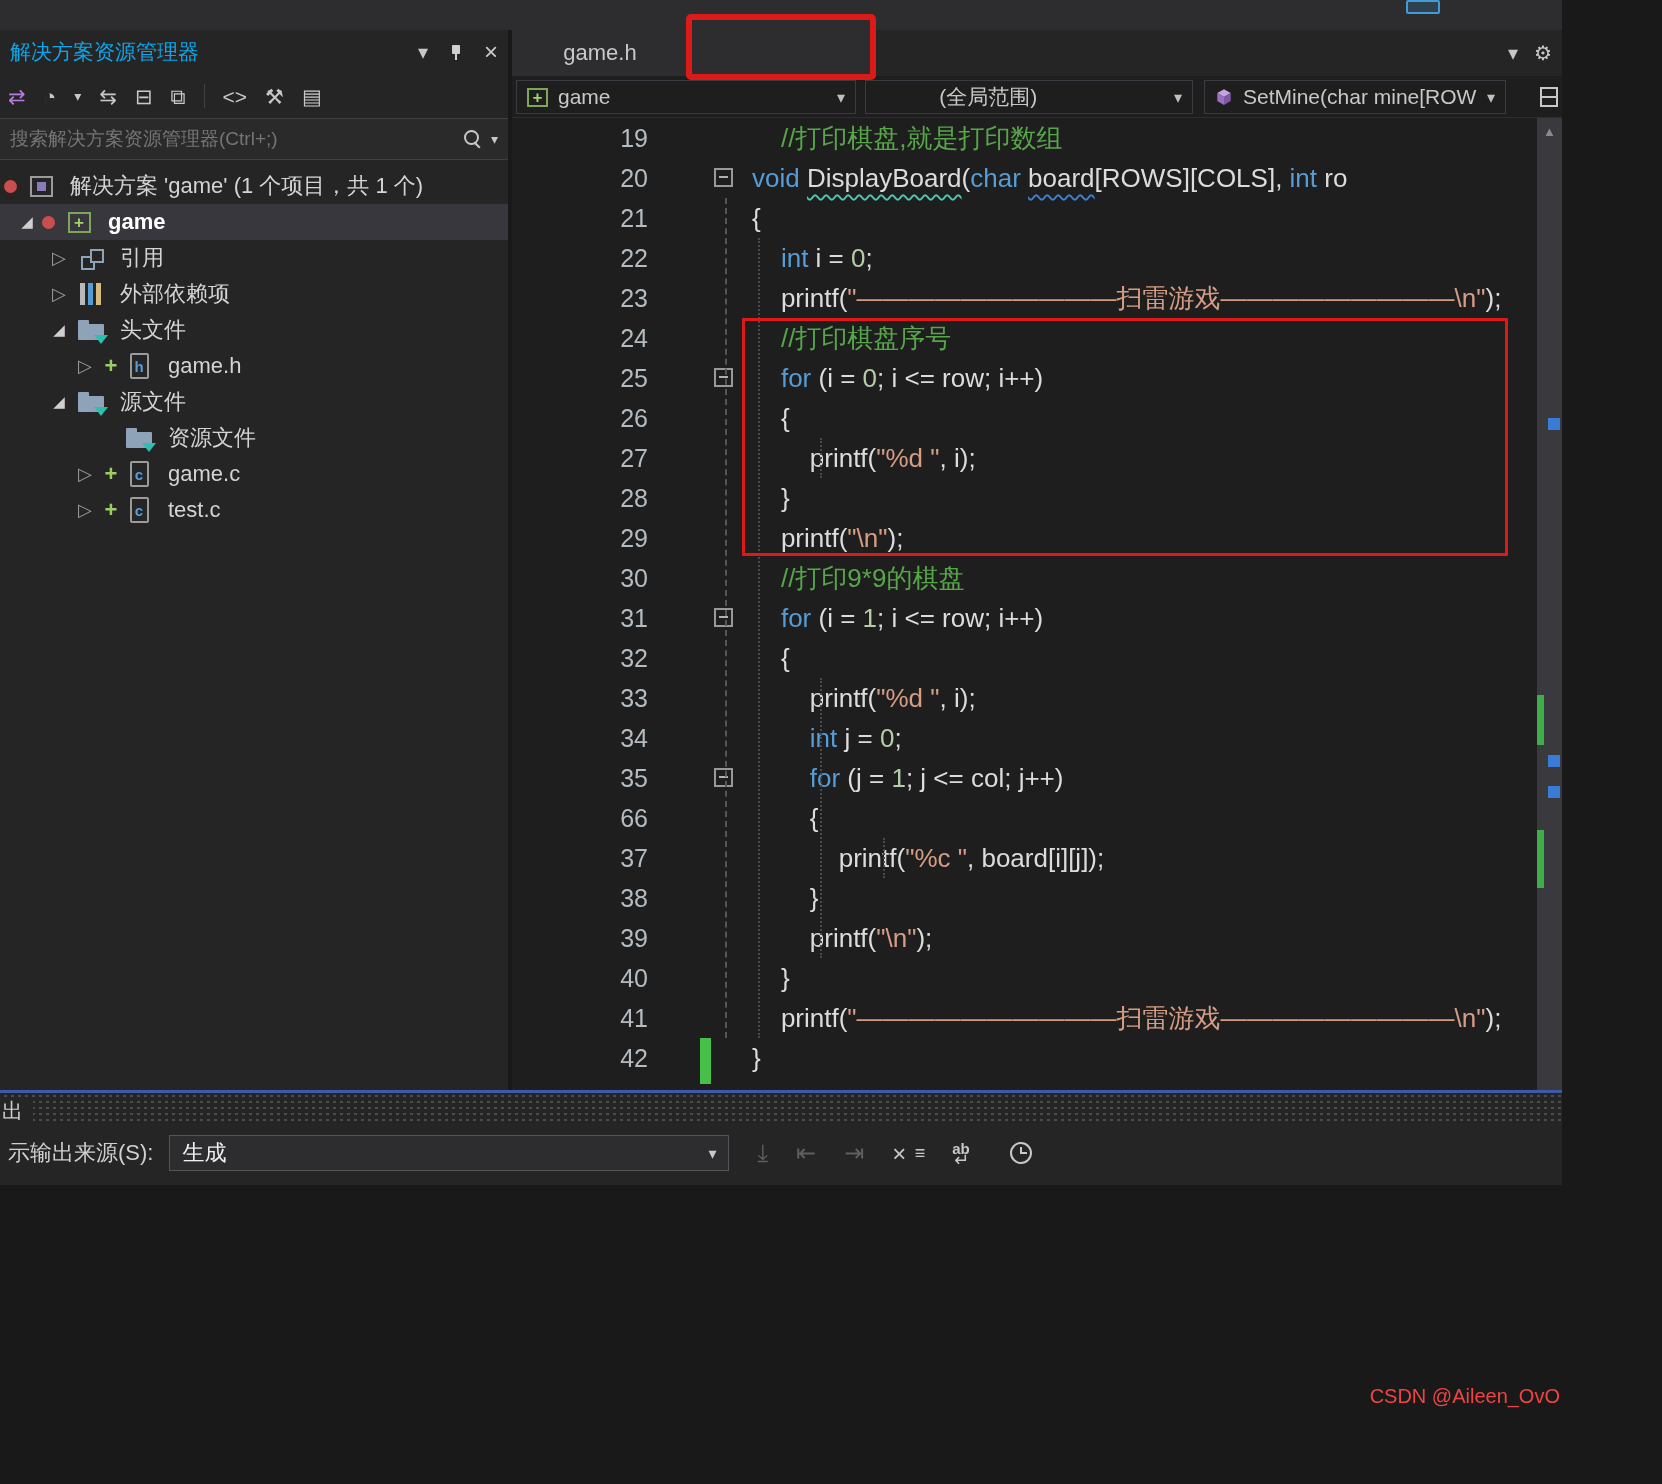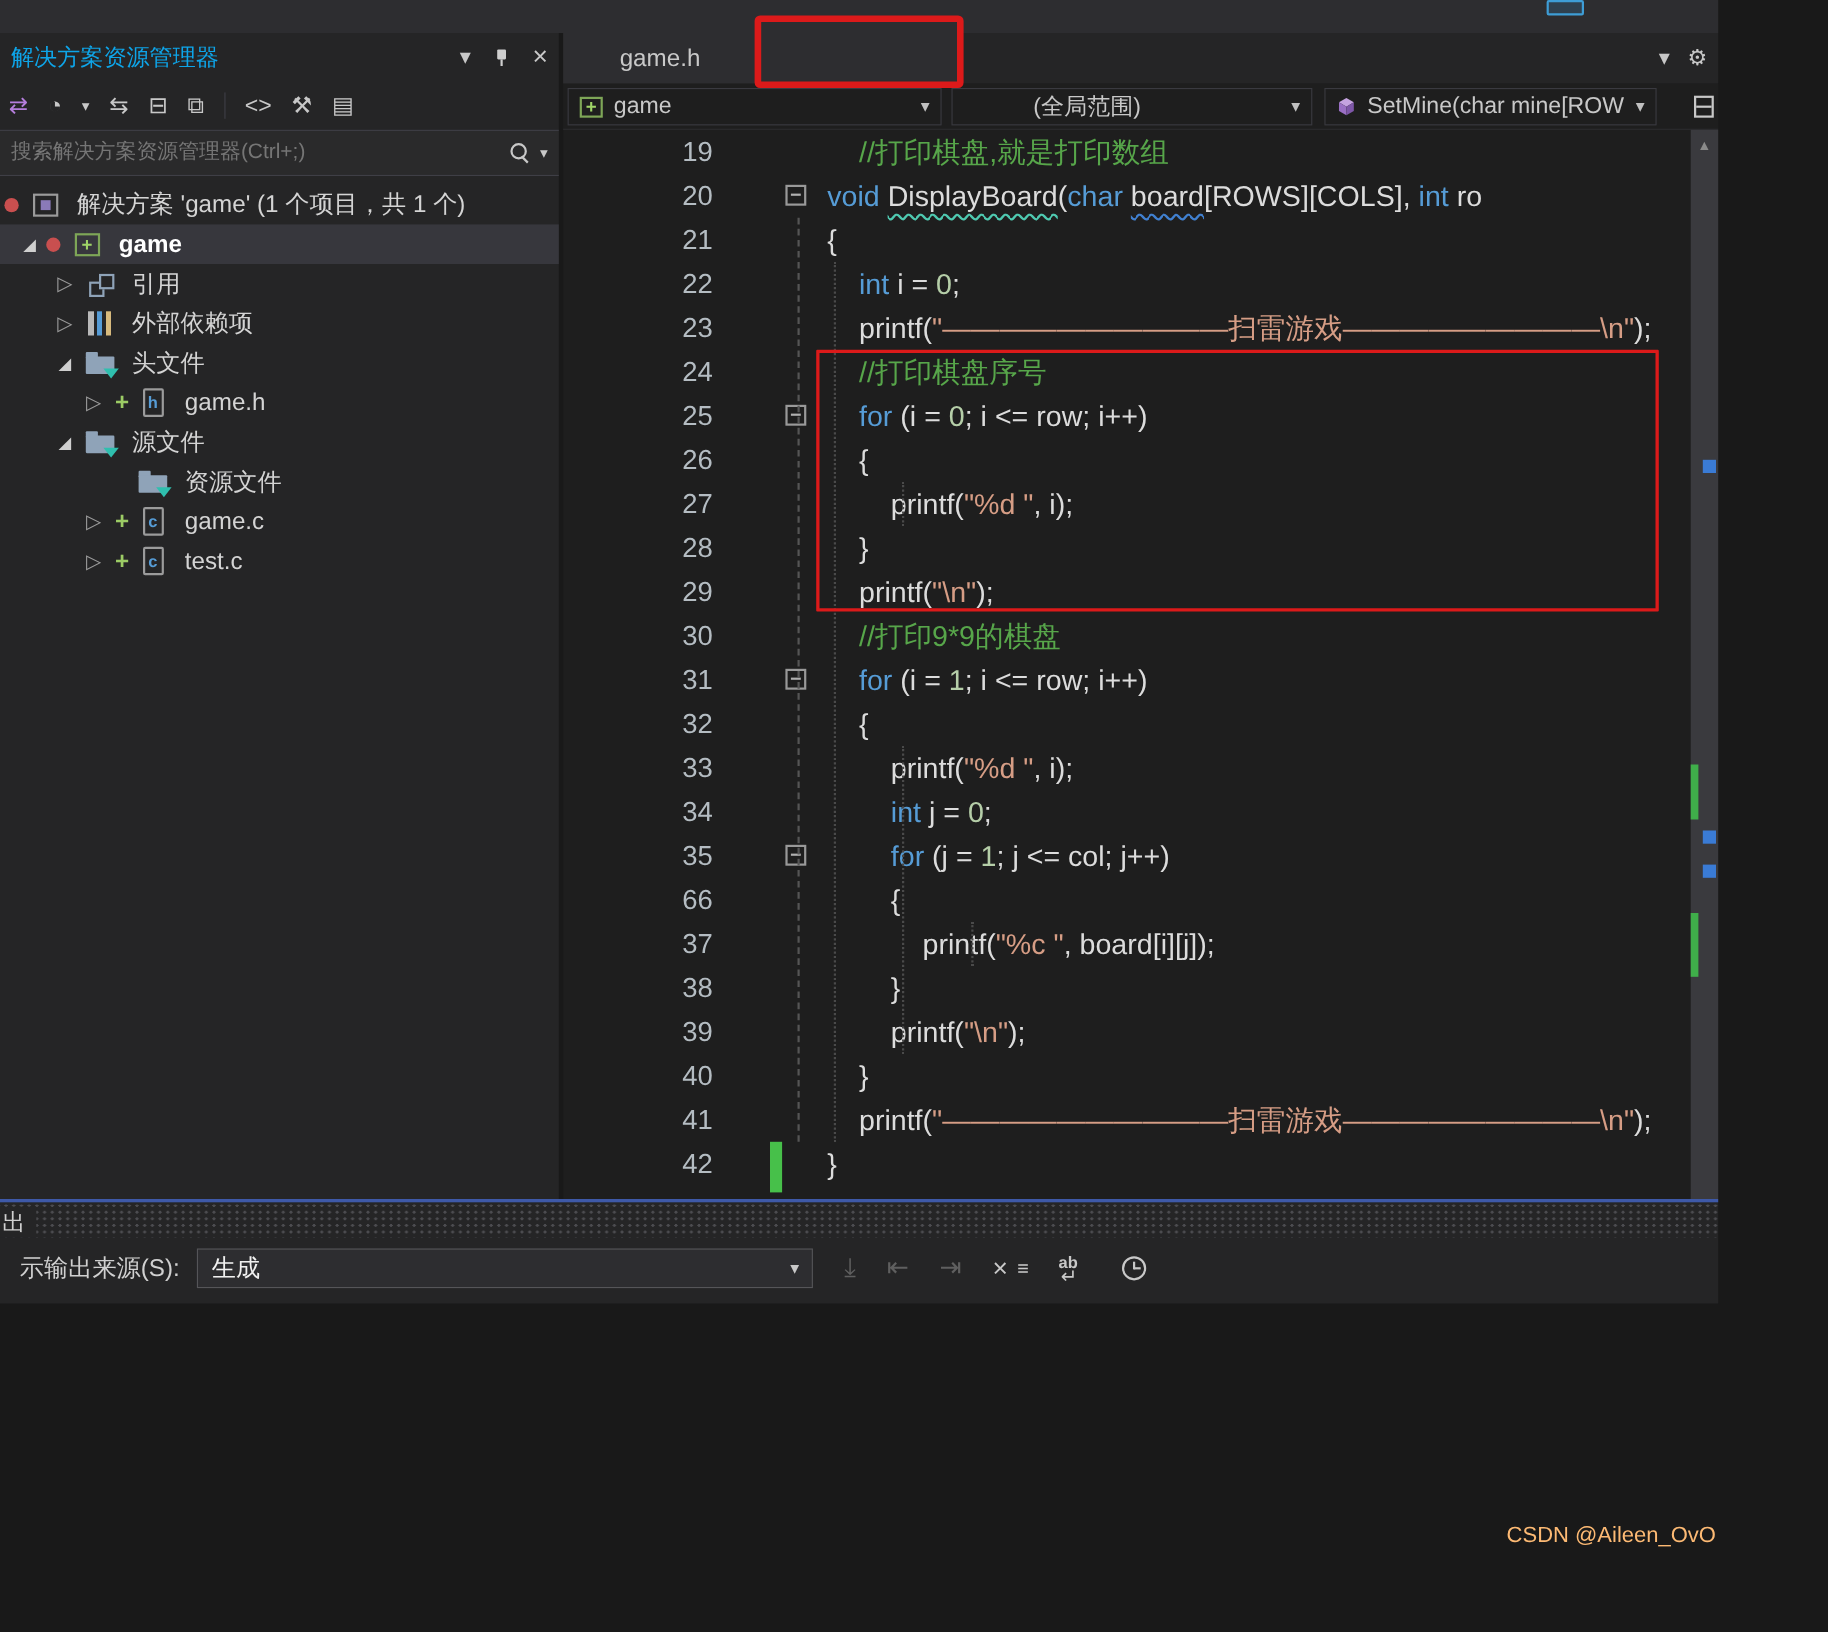--- a/index.html
+++ b/index.html
@@ -117,21 +117,21 @@
   .red-box.tab  { left:686px; top:14px; width:190px; height:66px; }
   .red-box.code { left:742px; top:318px; width:766px; height:238px; }
 
   
   .output-panel { position:absolute; left:0; top:1090px; width:1562px; height:95px; background:#252526;
                   border-top:3px solid #3e59a8; color:#d0d0d0; }
   .op-title { position:relative; height:30px; margin-top:2px;
               background-image:radial-gradient(circle,#4c4c50 1.4px,transparent 1.5px);
               background-size:7px 6px; background-position:2px 4px; }
   .op-title span { position:absolute; left:0; top:2px; background:#252526; padding:0 10px 0 2px; font-size:21px; }
-  .op-controls { display:flex; align-items:center; height:56px; padding-left:18px; }
+  .op-controls { display:flex; align-items:center; height:56px; padding-left:8px; }
   .op-label { font-size:22px; flex:none; }
   .op-combo { position:relative; margin-left:16px; width:560px; height:36px; background:#2d2d30;
               border:1px solid #555558; display:flex; align-items:center; padding:0 12px; font-size:22px; color:#f0f0f0; }
   .op-combo .chev { margin-left:auto; font-size:16px; color:#c8c8c8; }
   .op-icons { display:flex; align-items:center; gap:28px; margin-left:28px; }
   .oicon { font-size:24px; color:#c8c8c8; line-height:1; }
   .oicon.disabled { color:#5f5f5f; }
   .clear-all { position:relative; width:32px; height:26px; color:#c8c8c8; }
   .clear-all .cx { position:absolute; left:0; top:0; font-size:24px; }
   .clear-all .cl { position:absolute; right:0; top:3px; font-size:18px; letter-spacing:-1px; }
@@ -139,21 +139,21 @@
   .wrap-ic .ab { position:absolute; left:0; top:0; }
   .wrap-ic .ret { position:absolute; left:2px; top:9px; font-size:18px; font-weight:normal; }
   .clock-icon { display:inline-block; width:22px; height:22px; border:2px solid #c8c8c8; border-radius:50%; position:relative; }
   .clock-icon::before { content:""; position:absolute; left:8px; top:3px; width:2px; height:7px; background:#c8c8c8; }
   .clock-icon::after  { content:""; position:absolute; left:9px; top:8px; width:6px; height:2px; background:#c8c8c8; }
   .magnifier-icon { display:inline-block; width:19px; height:19px; position:relative; }
   .magnifier-icon::before { content:""; position:absolute; left:0; top:0; width:11px; height:11px;
                             border:2px solid #c8c8c8; border-radius:50%; }
   .magnifier-icon::after { content:""; position:absolute; left:12px; top:11px; width:2px; height:8px;
                            background:#c8c8c8; transform:rotate(-45deg); }
-  .watermark { position:absolute; top:1385px; right:102px; font-size:20px; color:#fdba74; }
+  .watermark { position:absolute; top:1385px; right:102px; font-size:20px; color:#ef4444; }
 </style>
 </head>
 <body>
 
 <div class="screen">
 
   <div class="top-strip">
     <div class="top-blue-btn"></div>
   </div>
 

